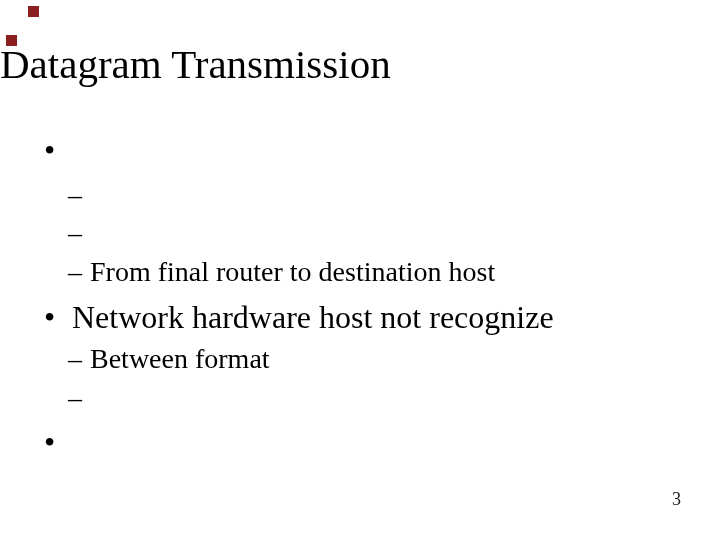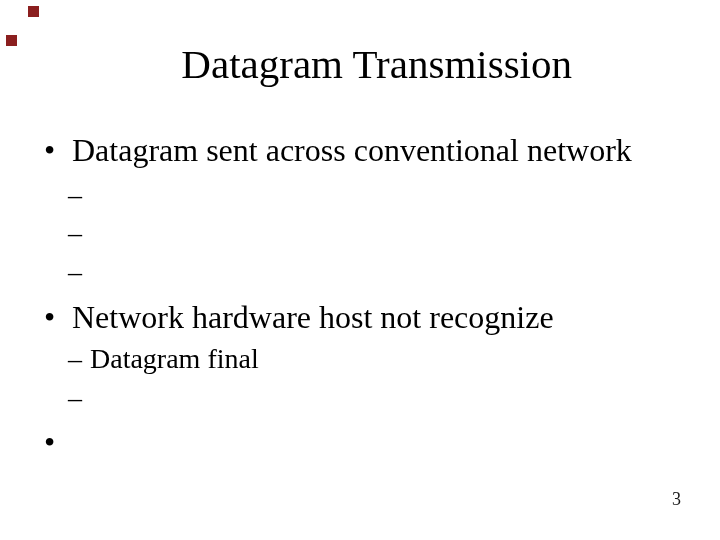--- a/index.html
+++ b/index.html
@@ -22,21 +22,21 @@
     height: 11px;
     background: #8b1f1f;
   }
   .corner-square.sq-a { left: 28px; top: 6px; }
   .corner-square.sq-b { left: 6px;  top: 35px; }
   .slide-title {
     position: absolute;
     top: 40px;
     left: 0;
     width: 572px;
-    text-align: right;
+    text-align: left;
     font-size: 41px;
     line-height: 48px;
     font-weight: normal;
     margin: 0;
     letter-spacing: 0px;
   }
   .row {
     position: absolute;
     left: 0;
     right: 0;
@@ -87,43 +87,43 @@
 
 <div class="slide">
 
   <div class="corner-square sq-a"></div>
   <div class="corner-square sq-b"></div>
 
   <h1 class="slide-title">Datagram Transmission</h1>
 
   <div class="row l1 pos-0">
     <span class="marker">•</span>
-    <span class="text">Datagram sent across conventional network</span>
   </div>
 
   <div class="row l2 pos-1">
     <span class="marker">–</span>
   </div>
 
   <div class="row l2 pos-2">
     <span class="marker">–</span>
   </div>
 
   <div class="row l2 pos-3">
     <span class="marker">–</span>
+    <span class="text">From final router to destination host</span>
   </div>
 
   <div class="row l1 pos-4">
     <span class="marker">•</span>
     <span class="text">Network hardware host not recognize</span>
   </div>
 
   <div class="row l2 pos-5">
     <span class="marker">–</span>
-    <span class="text">Datagram final</span>
+    <span class="text">Between format</span>
   </div>
 
   <div class="row l2 pos-6">
     <span class="marker">–</span>
   </div>
 
   <div class="row l1 pos-7">
     <span class="marker">•</span>
   </div>
 

